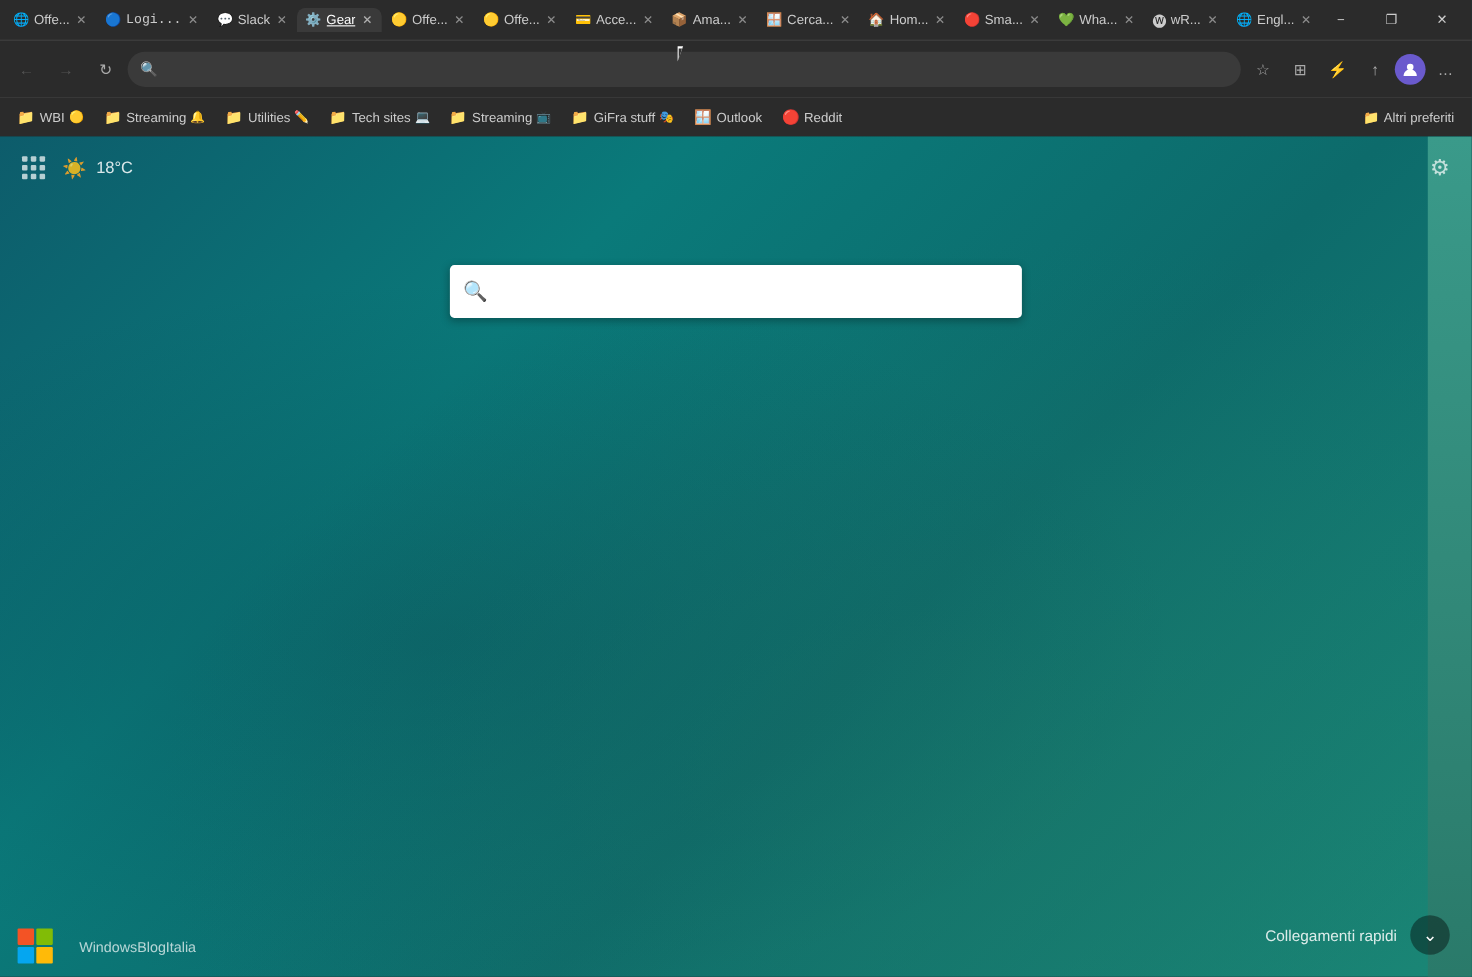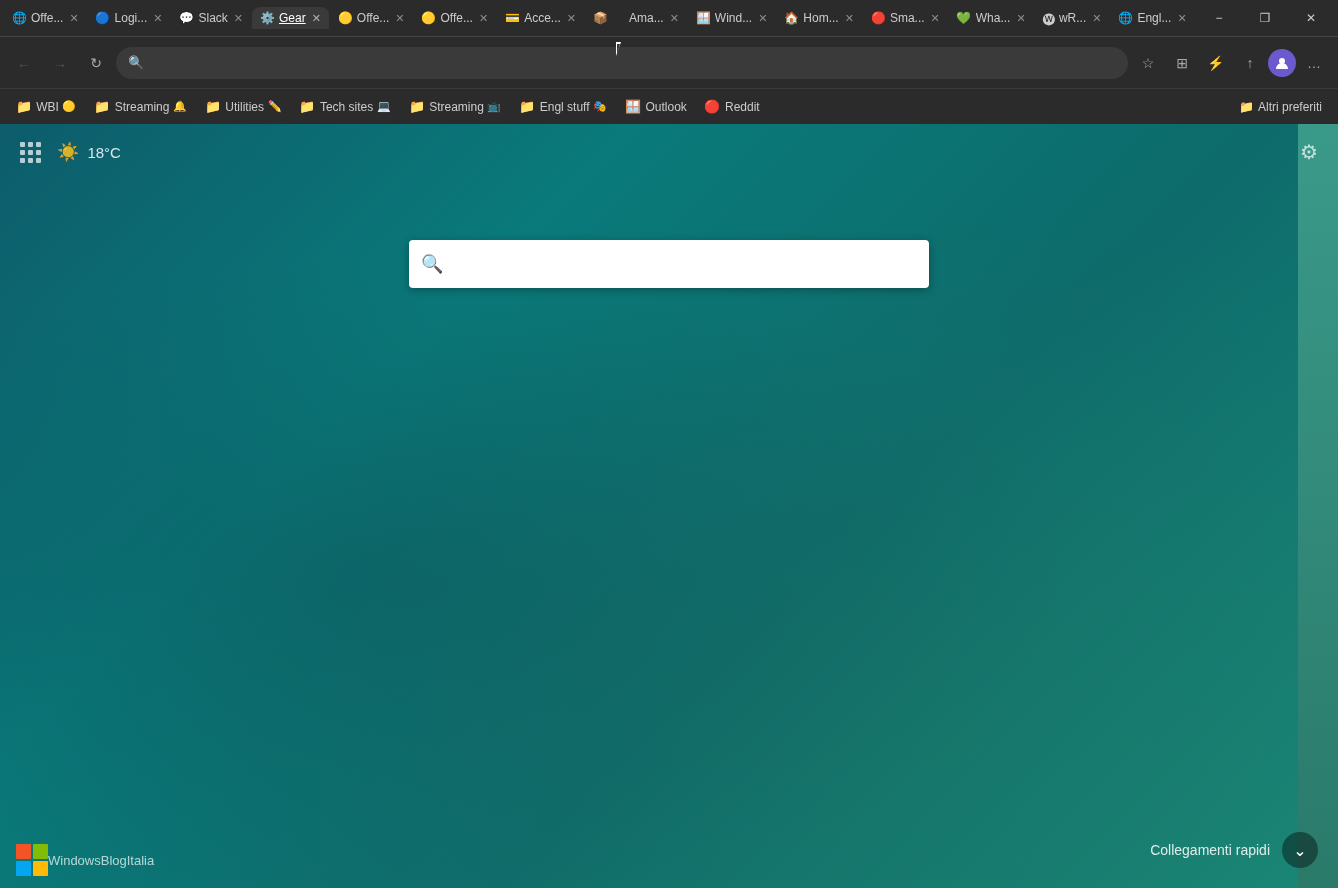--- a/index.html
+++ b/index.html
@@ -263,21 +263,21 @@
       cursor: pointer;
     }
 
     
     .bottom-watermark {
       position: absolute;
       bottom: 12px;
       left: 16px;
       display: flex;
       align-items: center;
-      gap: 0;
+      gap: 24px;
       z-index: 2;
       color: rgba(255,255,255,0.7);
       font-size: 13px;
     }
     .windows-logo {
       width: 32px; height: 32px;
       display: grid;
       grid-template-columns: 1fr 1fr;
       gap: 2px;
     }
@@ -340,21 +340,21 @@
   <div class="title-bar">
 
     <div id="tabs-container" style="display:flex; align-items:flex-end; gap:1px; flex:1; overflow:hidden;">
         <div class="tab">
           <span style="font-size:12px;">🌐</span>
           <span style="max-width:80px;overflow:hidden;text-overflow:ellipsis;">Offe...</span>
           <span class="tab-close">✕</span>
         </div>
         <div class="tab">
           <span style="font-size:12px;">🔵</span>
-          <span style="max-width:80px;overflow:hidden;text-overflow:ellipsis;">Logi...</span>
+          <span style="max-width:80px;overflow:hidden;text-overflow:ellipsis;font-family:Liberation Mono, monospace;">Logi...</span>
           <span class="tab-close">✕</span>
         </div>
         <div class="tab">
           <span style="font-size:12px;">💬</span>
           <span style="max-width:80px;overflow:hidden;text-overflow:ellipsis;">Slack</span>
           <span class="tab-close">✕</span>
         </div>
         <div class="tab active">
           <span style="font-size:12px;">⚙️</span>
           <span style="max-width:80px;overflow:hidden;text-overflow:ellipsis;text-decoration:underline;">Gear</span>
@@ -370,26 +370,26 @@
           <span style="max-width:80px;overflow:hidden;text-overflow:ellipsis;">Offe...</span>
           <span class="tab-close">✕</span>
         </div>
         <div class="tab">
           <span style="font-size:12px;">💳</span>
           <span style="max-width:80px;overflow:hidden;text-overflow:ellipsis;">Acce...</span>
           <span class="tab-close">✕</span>
         </div>
         <div class="tab">
           <span style="font-size:12px;">📦</span>
-          <span style="max-width:80px;overflow:hidden;text-overflow:ellipsis;margin-left:17px;">Ama...</span>
+          <span style="max-width:80px;overflow:hidden;text-overflow:ellipsis;">Ama...</span>
           <span class="tab-close">✕</span>
         </div>
         <div class="tab">
           <span style="font-size:12px;">🪟</span>
-          <span style="max-width:80px;overflow:hidden;text-overflow:ellipsis;">Wind...</span>
+          <span style="max-width:80px;overflow:hidden;text-overflow:ellipsis;">Cerca...</span>
           <span class="tab-close">✕</span>
         </div>
         <div class="tab">
           <span style="font-size:12px;">🏠</span>
           <span style="max-width:80px;overflow:hidden;text-overflow:ellipsis;">Hom...</span>
           <span class="tab-close">✕</span>
         </div>
         <div class="tab">
           <span style="font-size:12px;">🔴</span>
           <span style="max-width:80px;overflow:hidden;text-overflow:ellipsis;">Sma...</span>
@@ -465,21 +465,21 @@
           <span>Tech sites</span>
           <span style="font-size:11px;">💻</span>
         </div>
         <div class="bookmark-item">
           <span class="bookmark-icon" style="color:#e8c44d">📁</span>
           <span>Streaming</span>
           <span style="font-size:11px;">📺</span>
         </div>
         <div class="bookmark-item">
           <span class="bookmark-icon" style="color:#e8c44d">📁</span>
-          <span>Engl stuff</span>
+          <span>GiFra stuff</span>
           <span style="font-size:11px;">🎭</span>
         </div>
         <div class="bookmark-item">
           <span class="bookmark-icon" style="color:inherit">🪟</span>
           <span>Outlook</span>
         </div>
         <div class="bookmark-item">
           <span class="bookmark-icon" style="color:inherit">🔴</span>
           <span>Reddit</span>
         </div>

